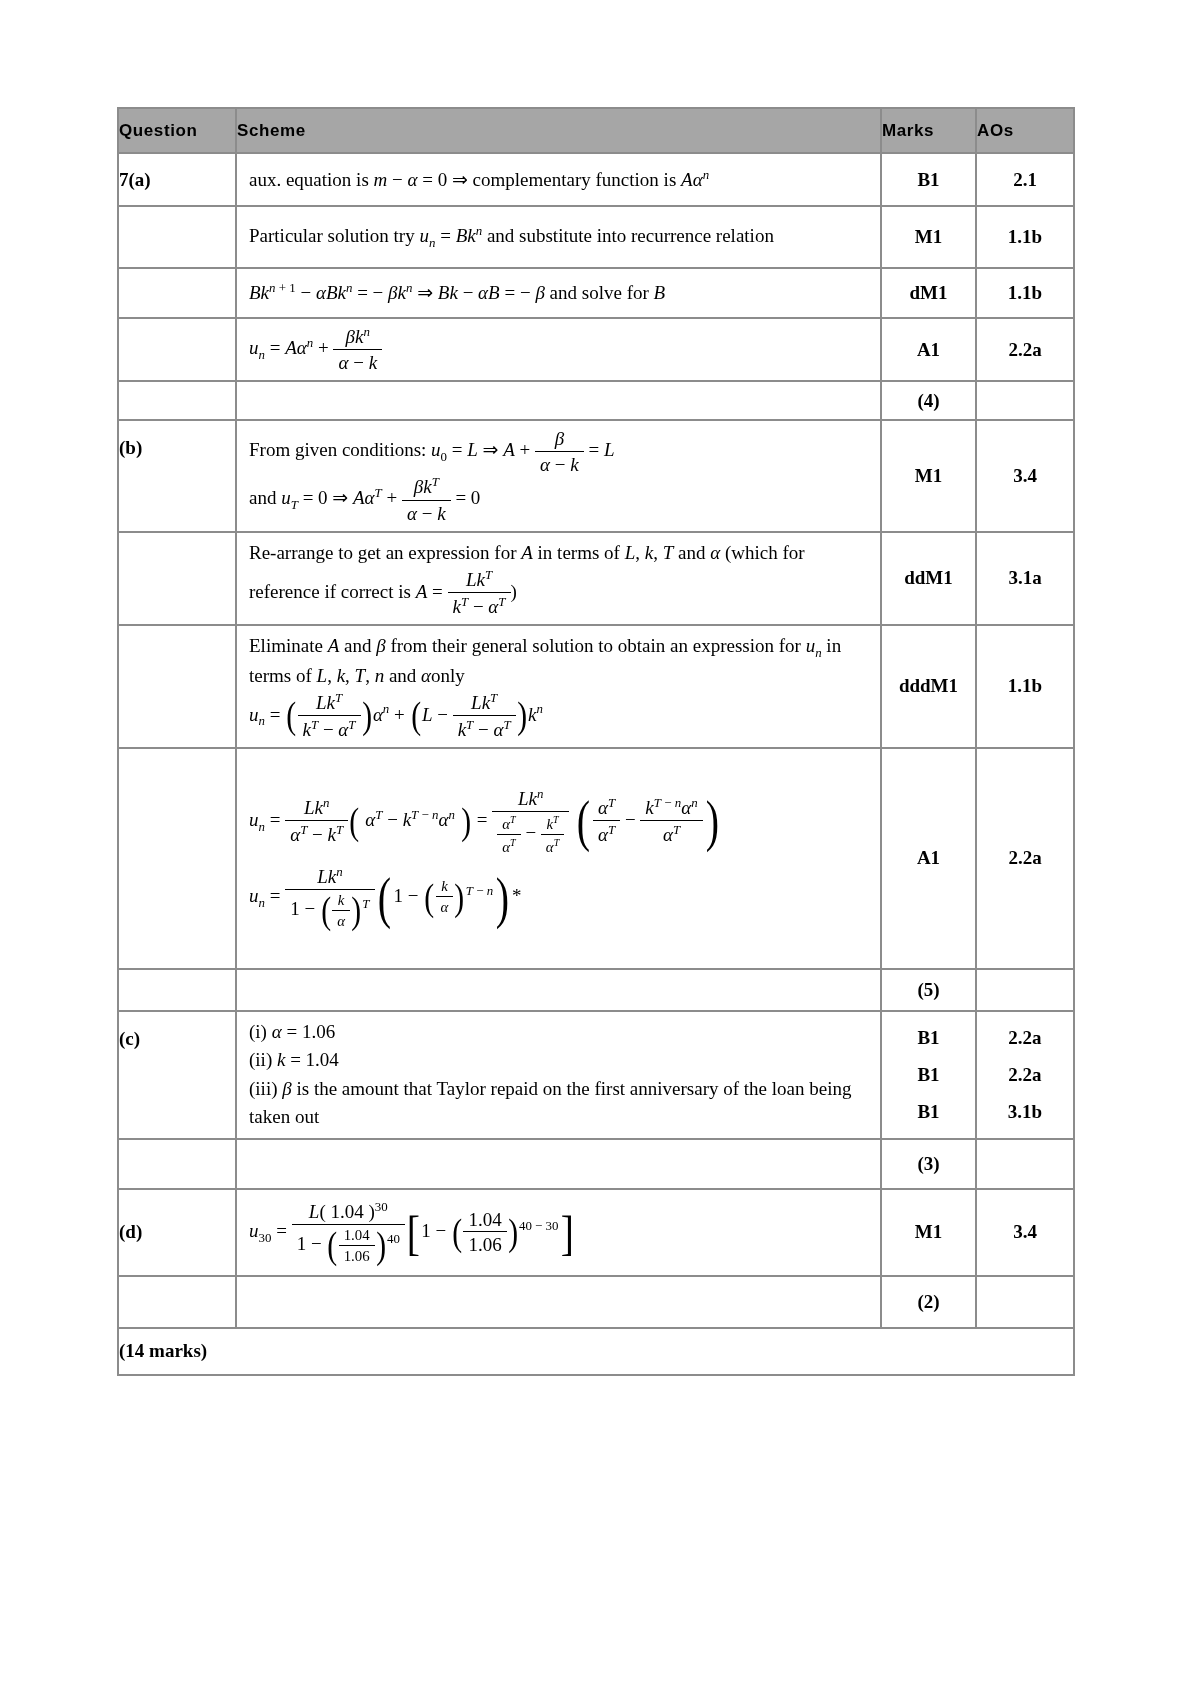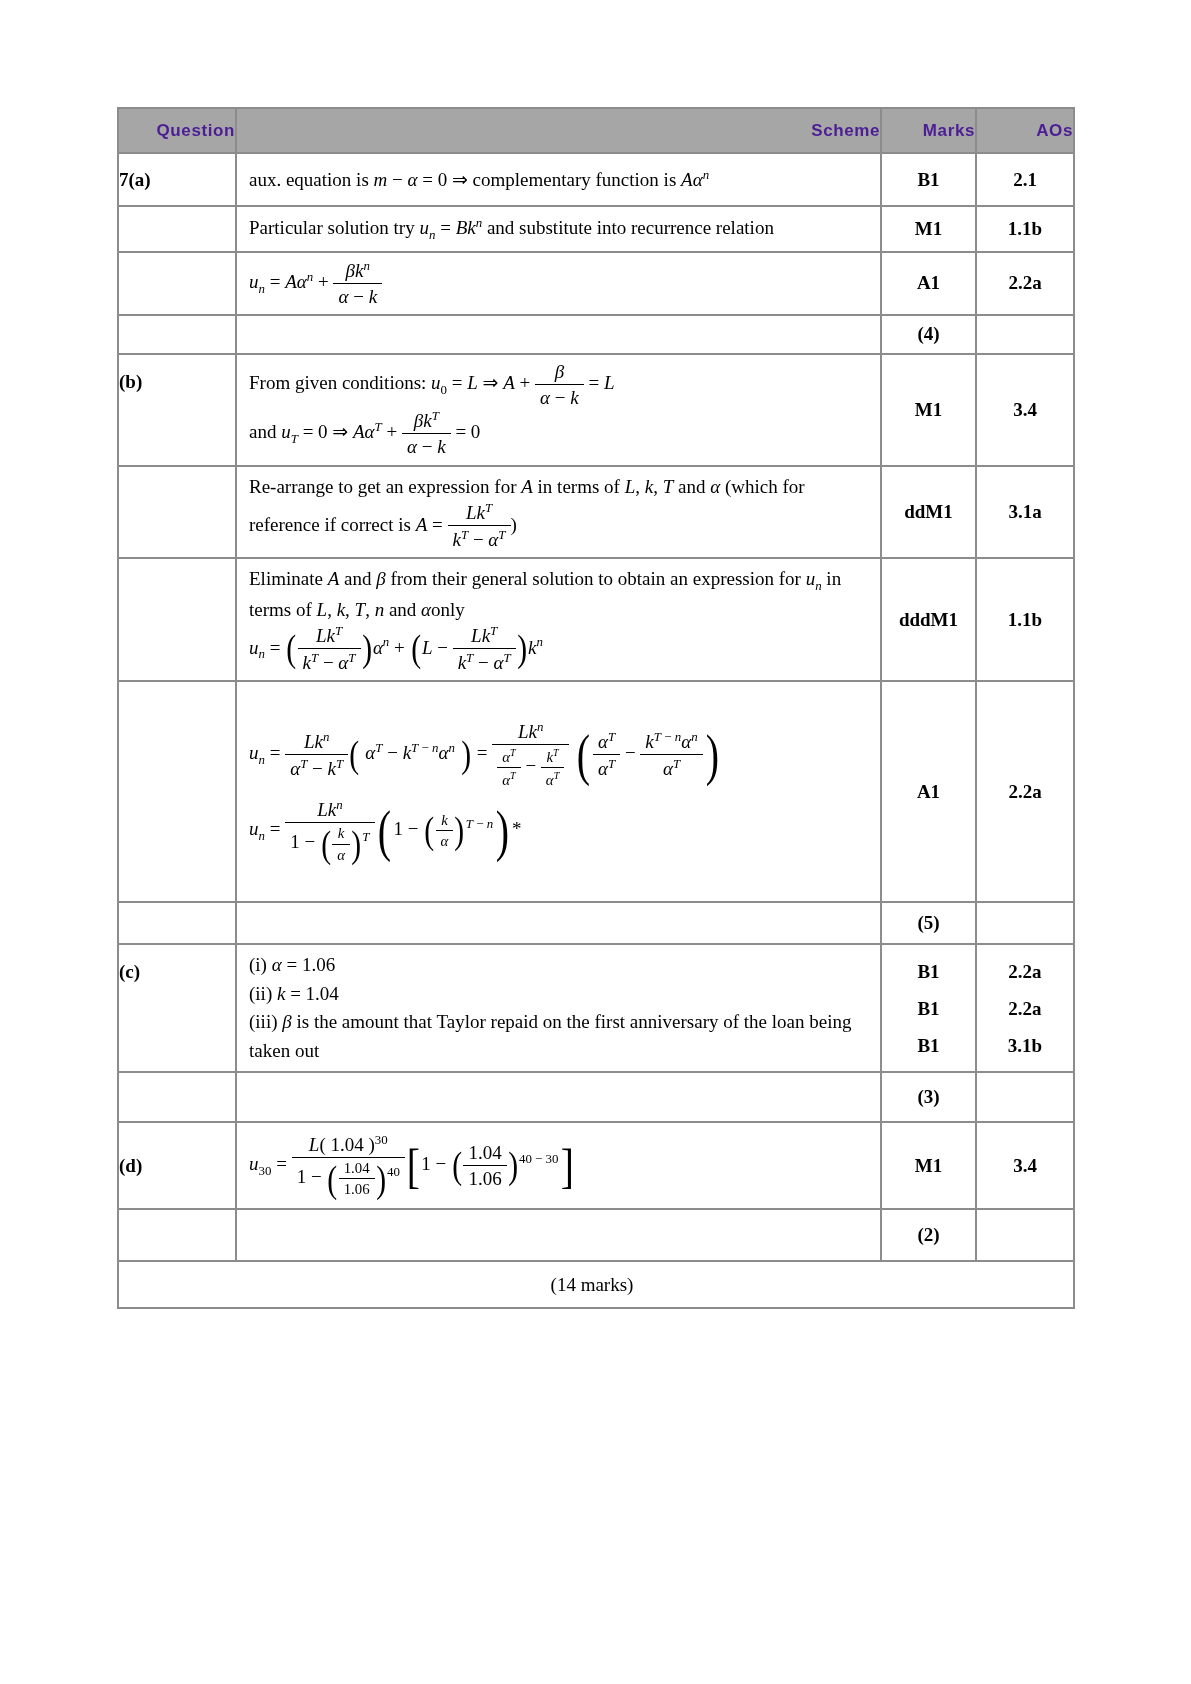--- a/index.html
+++ b/index.html
@@ -7,42 +7,42 @@
   .page {
     position:relative; width:1191px; height:1684px; background:#ffffff;
     font-family:"Liberation Serif", serif; color:#000;
   }
   table.ms {
     position:absolute; left:117px; top:107px; width:956px;
     border-collapse:collapse; table-layout:fixed;
   }
   table.ms th, table.ms td { border:2px solid #8c8c8c; }
   th.hdr {
-    background:#a6a6a6; color:#4c1d95;
+    background:#a6a6a6; color:#000000;
     font-family:"Liberation Sans", sans-serif; font-weight:bold;
-    font-size:17px; letter-spacing:0.6px; text-align:right;
+    font-size:17px; letter-spacing:0.6px; text-align:left;
   }
   col.c-q { width:118px; } col.c-s { width:645px; }
   col.c-m { width:95px; }  col.c-a { width:98px; }
   td { font-size:19px; vertical-align:middle; }
   td.qcell { font-weight:bold; }
   td.qcell.vtop { vertical-align:top; padding-top:16px; }
   td.scell { text-align:left; padding:6px 12px; line-height:1.5; }
   td.mcell, td.acell { text-align:center;font-weight:bold; }
   .mline { margin:9px 0; line-height:1.2; }
   sup { font-size:0.68em; } sub { font-size:0.68em; }
   .frac { display:inline-block; vertical-align:middle; text-align:center; line-height:1.15; }
   .frac > .num { display:block; padding:0 5px 1px; }
   .frac > .den { display:block; border-top:1.5px solid #000; padding:2px 5px 0; }
   .frac.sm { font-size:0.78em; }
   .bp  { font-size:195%; font-weight:400; vertical-align:middle; line-height:0.85; display:inline-block; transform:scaleX(0.8); }
   .bp2 { font-size:300%; font-weight:400; vertical-align:middle; line-height:0.8;  display:inline-block; transform:scaleX(0.7); }
   .bb  { font-size:260%; font-weight:400; vertical-align:middle; line-height:0.8;  display:inline-block; transform:scaleX(0.8); }
   .stack { display:inline-block; line-height:37px; }
-  td.fcell { text-align:center; font-weight:normal; padding-right:8px; font-size:19px; }
+  td.fcell { text-align:left; font-weight:bold; padding-right:8px; font-size:19px; }
 </style>
 </head>
 <body>
 
 <div class="page">
   <table class="ms">
     <colgroup>
         <col class="c-q">
         <col class="c-s">
         <col class="c-m">
@@ -57,27 +57,33 @@
       <th class="hdr">AOs</th>
     </tr>
 
     <tr style="height:53px">
       <td class="qcell">7(a)</td>
       <td class="scell">aux. equation is <i>m</i> − <i>α</i> = 0 ⇒ complementary function is <i>Aα</i><sup><i>n</i></sup></td>
       <td class="mcell">B1</td>
       <td class="acell">2.1</td>
     </tr>
 
-    <tr style="height:45px">
+    <tr style="height:62px">
       <td class="qcell"></td>
       <td class="scell">Particular solution try <i>u</i><sub><i>n</i></sub> = <i>Bk</i><sup><i>n</i></sup> and substitute into recurrence relation</td>
       <td class="mcell">M1</td>
       <td class="acell">1.1b</td>
     </tr>
 
+    <tr style="height:50px">
+      <td class="qcell"></td>
+      <td class="scell"><i>Bk</i><sup><i>n</i> + 1</sup> − <i>αBk</i><sup><i>n</i></sup> = − <i>βk</i><sup><i>n</i></sup> ⇒ <i>Bk</i> − <i>αB</i> = − <i>β</i> and solve for <i>B</i></td>
+      <td class="mcell">dM1</td>
+      <td class="acell">1.1b</td>
+    </tr>
 
     <tr style="height:55px">
       <td class="qcell"></td>
       <td class="scell"><i>u</i><sub><i>n</i></sub> = <i>Aα</i><sup><i>n</i></sup> + <span class="frac"><span class="num"><i>βk</i><sup><i>n</i></sup></span><span class="den"><i>α</i> − <i>k</i></span></span></td>
       <td class="mcell">A1</td>
       <td class="acell">2.2a</td>
     </tr>
 
     <tr style="height:39px">
       <td class="qcell"></td>

